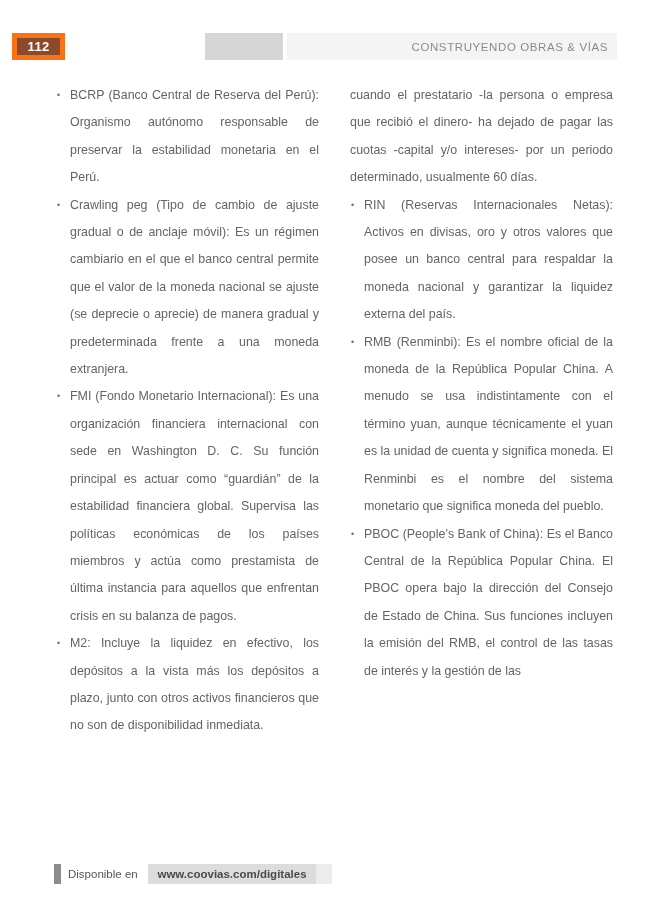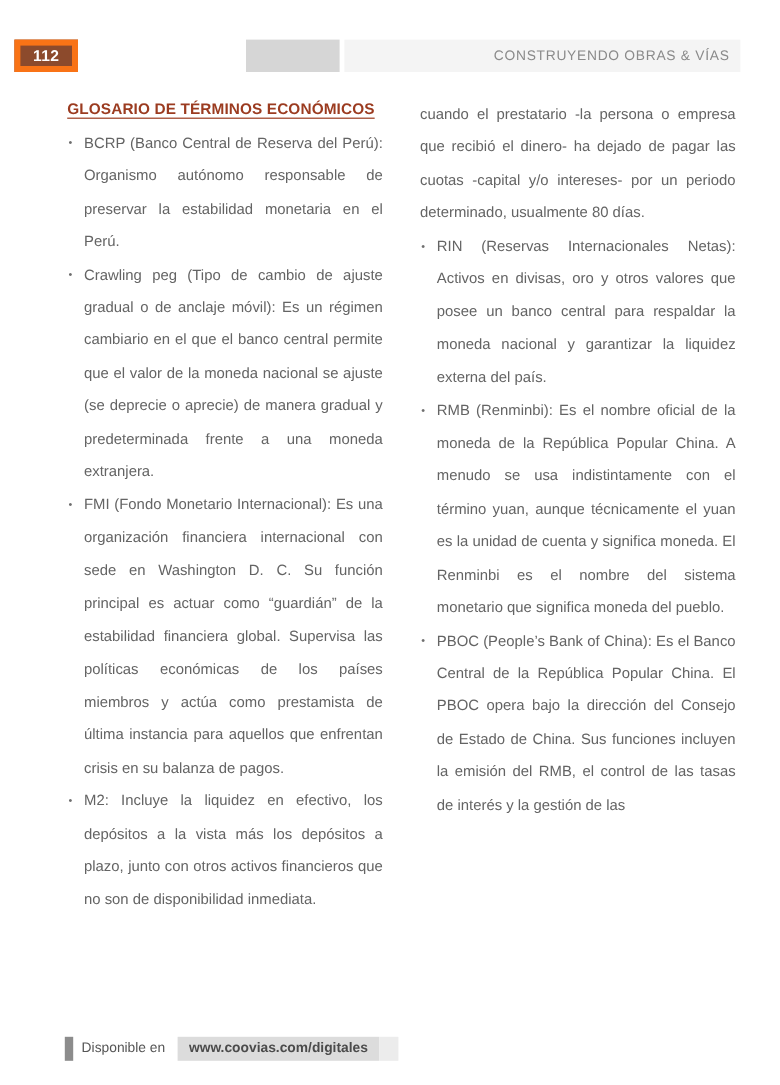--- a/index.html
+++ b/index.html
@@ -217,32 +217,31 @@
   <div class="page-header">
     <div class="hdr-folio">112</div>
     <div class="hdr-block-mid"></div>
     <div class="hdr-block-wide"></div>
     <div class="hdr-brand">CONSTRUYENDO OBRAS &amp; VÍAS</div>
   </div>
 
   <div class="content">
 
     <div class="col col-left">
-      <h1 class="glossary-title">GLOSARIO DE TÉRMINOS ECONÓMICOS</h1>
 
       <ul class="terms">
         <li>BCRP (Banco Central de Reserva del Perú): Organismo autónomo responsable de preservar la estabilidad monetaria en el Perú.</li>
         <li>Crawling peg (Tipo de cambio de ajuste gradual o de anclaje móvil): Es un régimen cambiario en el que el banco central permite que el valor de la moneda nacional se ajuste (se deprecie o aprecie) de manera gradual y predeterminada frente a una moneda extranjera.</li>
         <li>FMI (Fondo Monetario Internacional): Es una organización financiera internacional con sede en Washington D. C. Su función principal es actuar como “guardián” de la estabilidad financiera global. Supervisa las políticas económicas de los países miembros y actúa como prestamista de última instancia para aquellos que enfrentan crisis en su balanza de pagos.</li>
         <li>M2: Incluye la liquidez en efectivo, los depósitos a la vista más los depósitos a plazo, junto con otros activos financieros que no son de disponibilidad inmediata.</li>
       </ul>
     </div>
 
     <div class="col col-right">
-      <p class="carryover">cuando el prestatario -la persona o empresa que recibió el dinero- ha dejado de pagar las cuotas -capital y/o intereses- por un periodo determinado, usualmente 80 días.</p>
+      <p class="carryover">cuando el prestatario -la persona o empresa que recibió el dinero- ha dejado de pagar las cuotas -capital y/o intereses- por un periodo determinado, usualmente 60 días.</p>
 
       <ul class="terms">
         <li>RIN (Reservas Internacionales Netas): Activos en divisas, oro y otros valores que posee un banco central para respaldar la moneda nacional y garantizar la liquidez externa del país.</li>
         <li>RMB (Renminbi): Es el nombre oficial de la moneda de la República Popular China. A menudo se usa indistintamente con el término yuan, aunque técnicamente el yuan es la unidad de cuenta y significa moneda. El Renminbi es el nombre del sistema monetario que significa moneda del pueblo.</li>
         <li>PBOC (People’s Bank of China): Es el Banco Central de la República Popular China. El PBOC opera bajo la dirección del Consejo de Estado de China. Sus funciones incluyen la emisión del RMB, el control de las tasas de interés y la gestión de las</li>
       </ul>
     </div>
   </div>
 
   <div class="page-footer">

